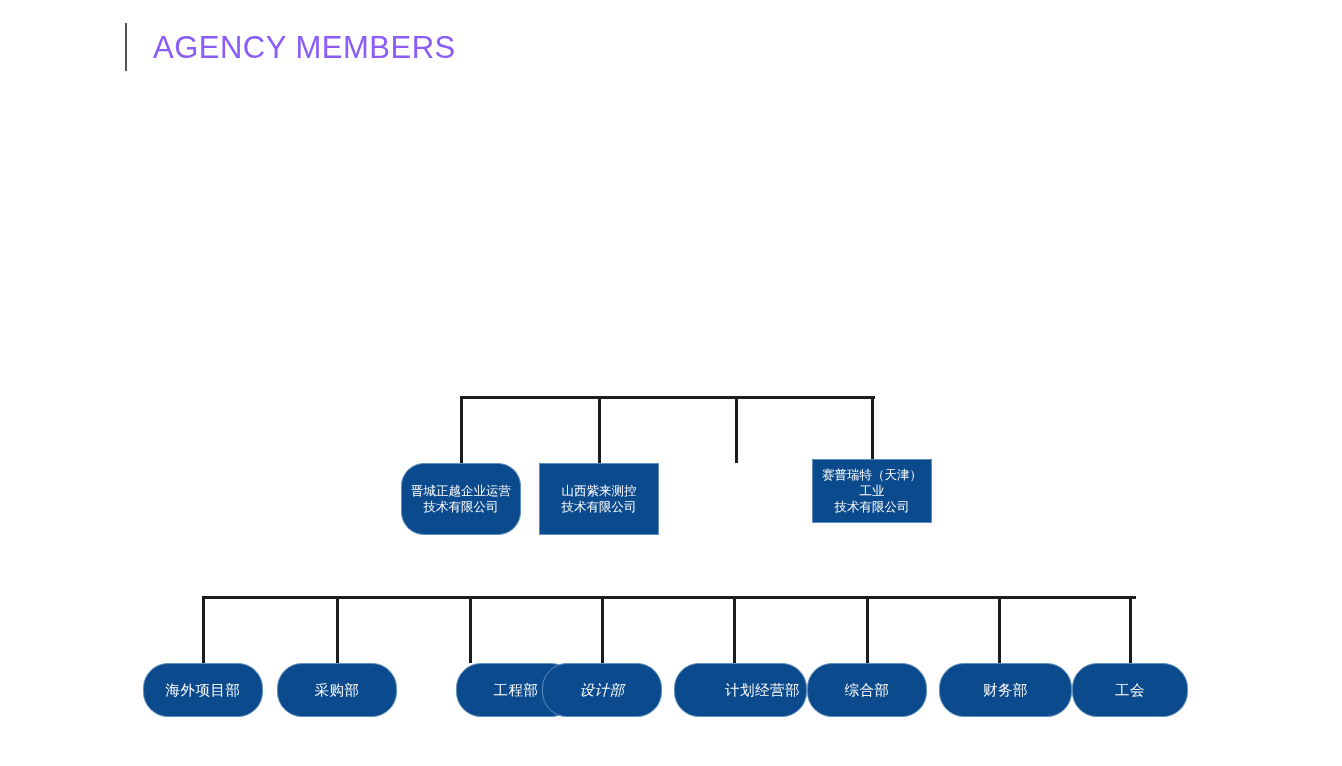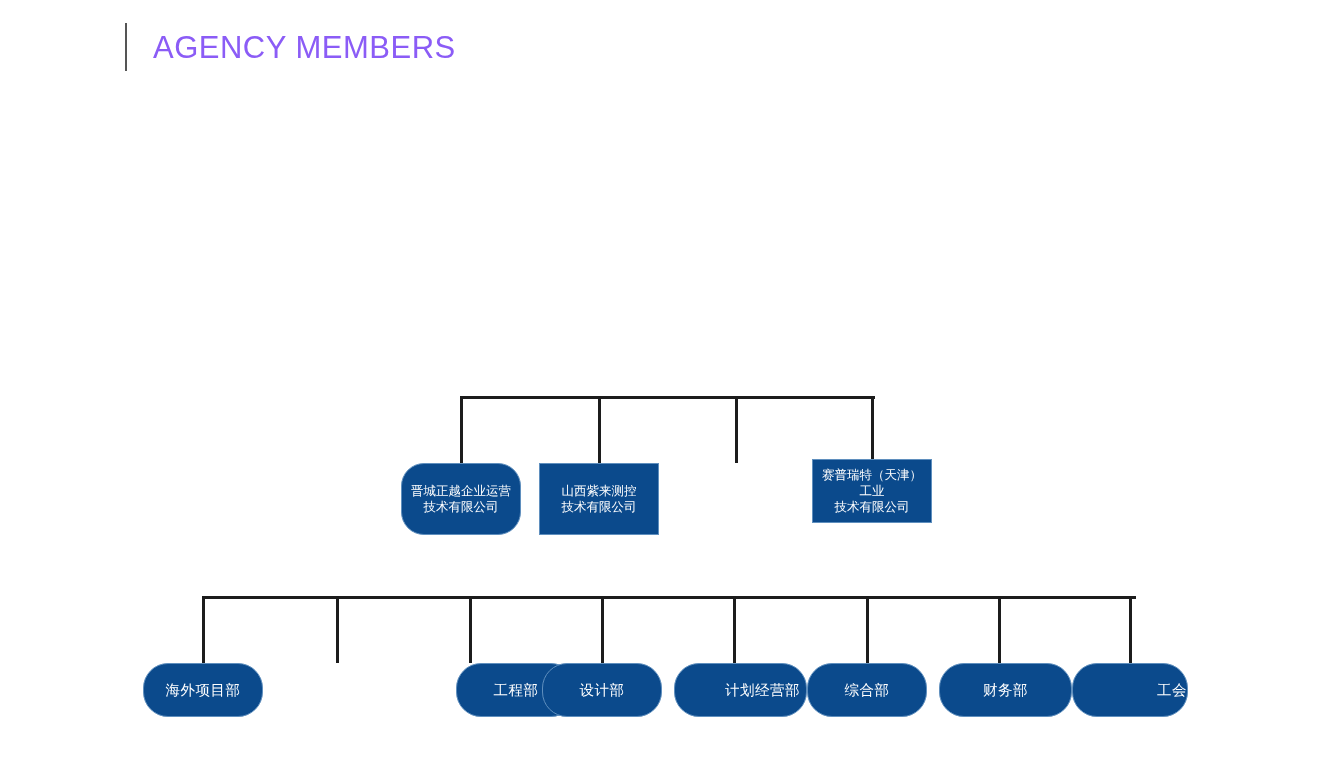--- a/index.html
+++ b/index.html
@@ -127,37 +127,40 @@
         <div>赛普瑞特（天津）工业</div>
         <div>技术有限公司</div>
       </span>
     </div>
     <div class="hbar" style="left: 203px; top: 596px; width: 933px;"></div>
     <div class="vline" style="left: 202px; top: 596px; height: 67px;"></div>
     <div class="node lvl3" style="left: 143px; top: 663px; width: 120px; height: 54px;">
       <span>海外项目部</span>
     </div>
     <div class="vline" style="left: 336px; top: 596px; height: 67px;"></div>
+    <div class="node lvl3" style="left: 277px; top: 663px; width: 120px; height: 54px;">
+      <span>采购部</span>
+    </div>
     <div class="vline" style="left: 469px; top: 596px; height: 67px;"></div>
     <div class="node lvl3" style="left: 410px; top: 663px; width: 120px; height: 54px; margin-left: 46px;">
       <span>工程部</span>
     </div>
     <div class="vline" style="left: 601px; top: 596px; height: 67px;"></div>
-    <div class="node lvl3" style="left: 542px; top: 663px; width: 120px; height: 54px;">
+    <div class="node lvl3" style="left: 542px; top: 663px; width: 120px; height: 54px; font-style: italic;">
       <span>设计部</span>
     </div>
     <div class="vline" style="left: 733px; top: 596px; height: 67px;"></div>
     <div class="node lvl3" style="left: 674px; top: 663px; width: 133px; height: 54px; padding-left: 44px;">
       <span>计划经营部</span>
     </div>
     <div class="vline" style="left: 866px; top: 596px; height: 67px;"></div>
     <div class="node lvl3" style="left: 807px; top: 663px; width: 120px; height: 54px;">
       <span>综合部</span>
     </div>
     <div class="vline" style="left: 998px; top: 596px; height: 67px;"></div>
     <div class="node lvl3" style="left: 939px; top: 663px; width: 133px; height: 54px;">
       <span>财务部</span>
     </div>
     <div class="vline" style="left: 1129px; top: 596px; height: 67px;"></div>
-    <div class="node lvl3" style="left: 1072px; top: 663px; width: 116px; height: 54px; justify-content: flex-end;">
+    <div class="node lvl3" style="left: 1072px; top: 663px; width: 116px; height: 54px;">
       <span>工会</span>
     </div>
   </div>
 
 </body></html>

